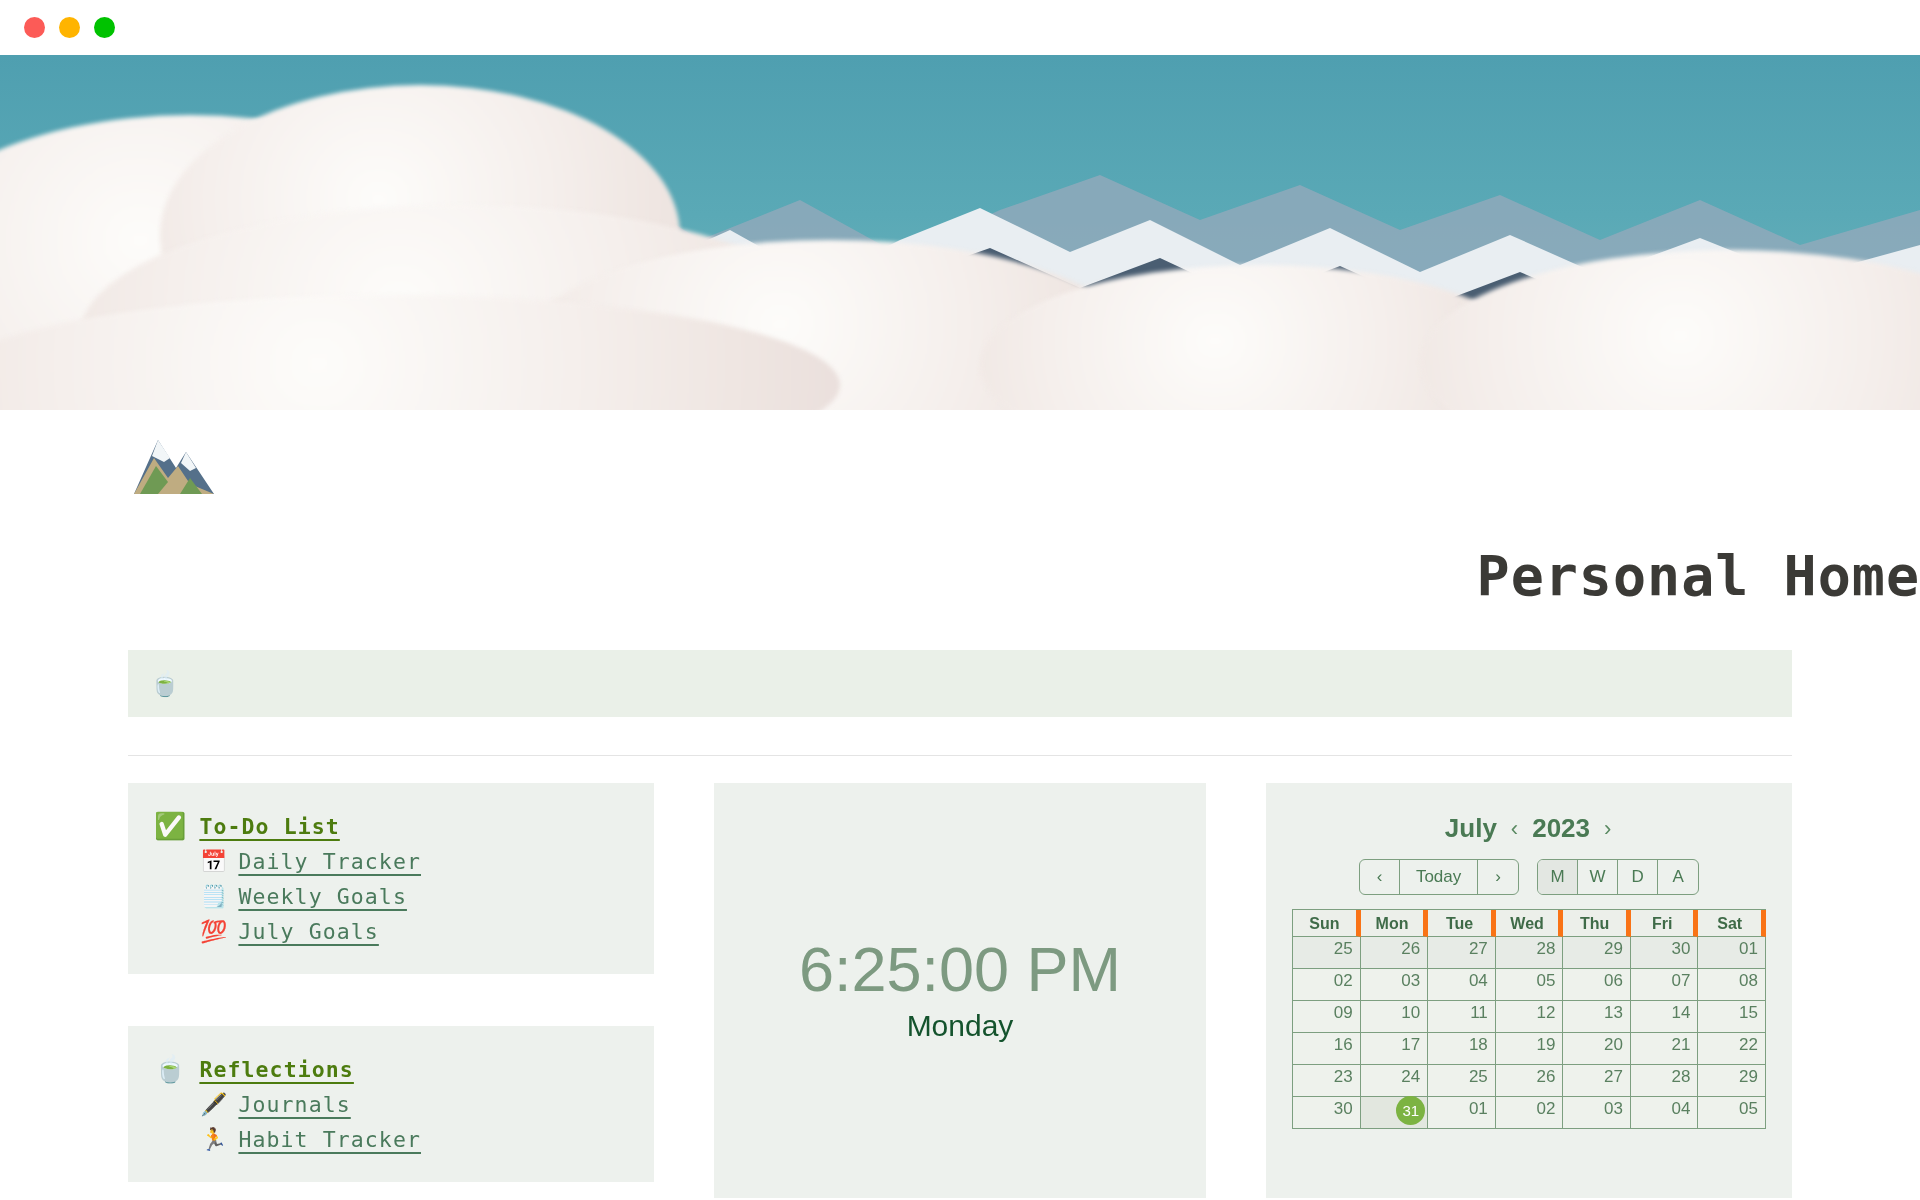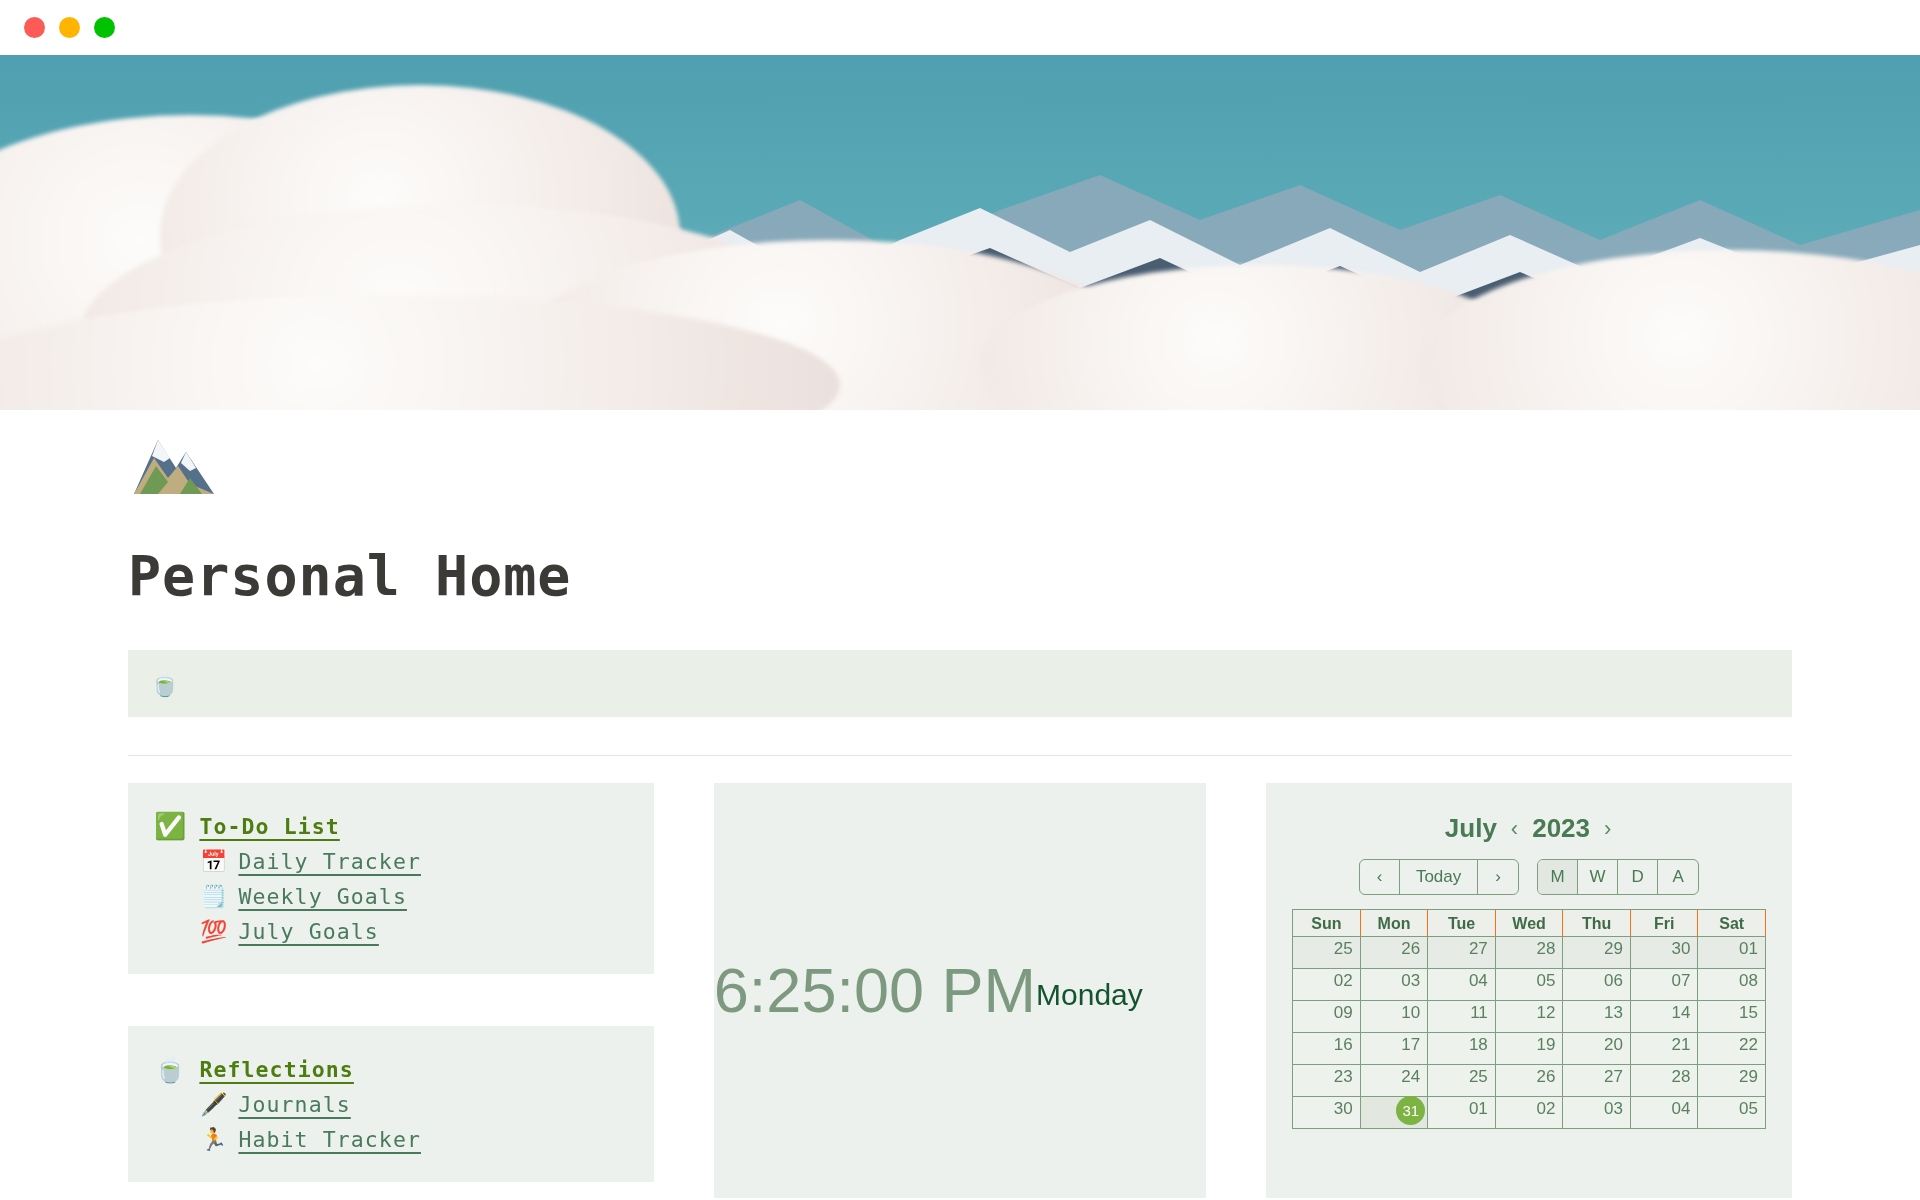--- a/index.html
+++ b/index.html
@@ -59,20 +59,21 @@
     position: relative;
   }
 
   .page-title {
     margin: 44px 0 0 128px;
     font-size: 55px;
     font-weight: 700;
     letter-spacing: 1px;
     color: #3b3a36;
     font-family: "DejaVu Sans Mono", "Liberation Mono", monospace;
+    text-align: right;
   }
 
   .quote {
     margin: 42px 128px 0 128px;
     background: #eaf0e8;
     height: 67px;
     display: flex;
     align-items: center;
     padding-left: 22px;
     gap: 14px;
@@ -138,22 +139,23 @@
     letter-spacing: 1.1px;
   }
   .ico { font-size: 22px; font-family: "DejaVu Sans", sans-serif; line-height: 1; }
   .ico.big { font-size: 26px; }
 
   
   .clock-card {
     background: #edf1ed;
     height: 415px;
     display: flex;
-    flex-direction: row;
-    align-items: center;
+    flex-direction: column;
+    align-items: center;
+    justify-content: center;
   }
   .clock-time {
     font-family: "Liberation Sans", sans-serif;
     font-size: 63px;
     color: #7d9a81;
     letter-spacing: 0px;
     line-height: 1;
   }
   .clock-day {
     font-family: "Liberation Sans", sans-serif;
@@ -219,21 +221,21 @@
   .cal-grid {
     margin-top: 14px;
     border: 1px solid #7d9f80;
     border-right: none;
     border-bottom: none;
     display: grid;
     grid-template-columns: repeat(7, 1fr);
     font-family: "Liberation Sans", sans-serif;
   }
   .cal-dow {
-    border-right: 1px solid #f97316;
+    border-right: 5px solid #f97316;
     border-bottom: 1px solid #7d9f80;
     text-align: center;
     font-size: 16px;
     font-weight: 700;
     color: #3f6b48;
     padding: 5px 0 3px 0;
     background: #ecefea;
   }
   .cal-cell {
     border-right: 1px solid #7d9f80;

